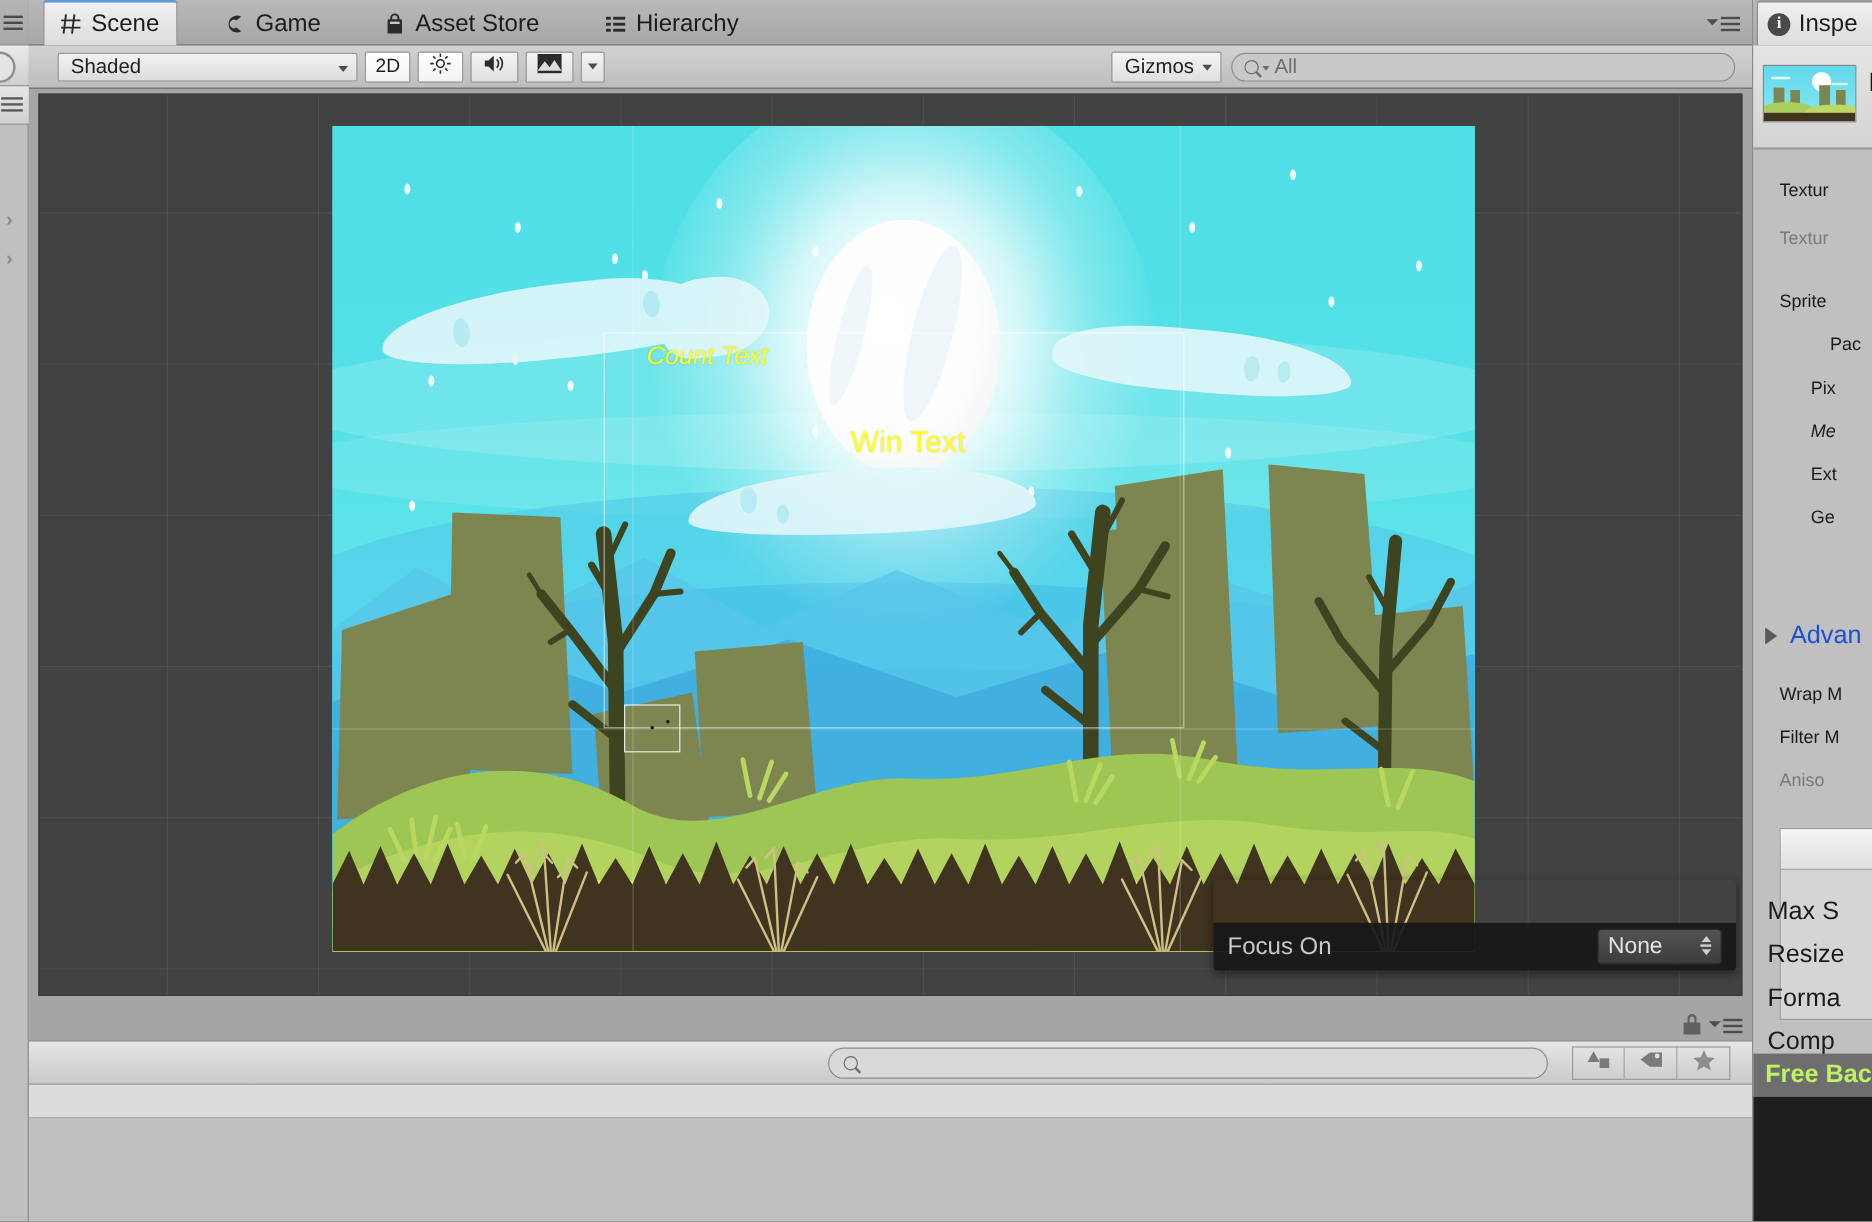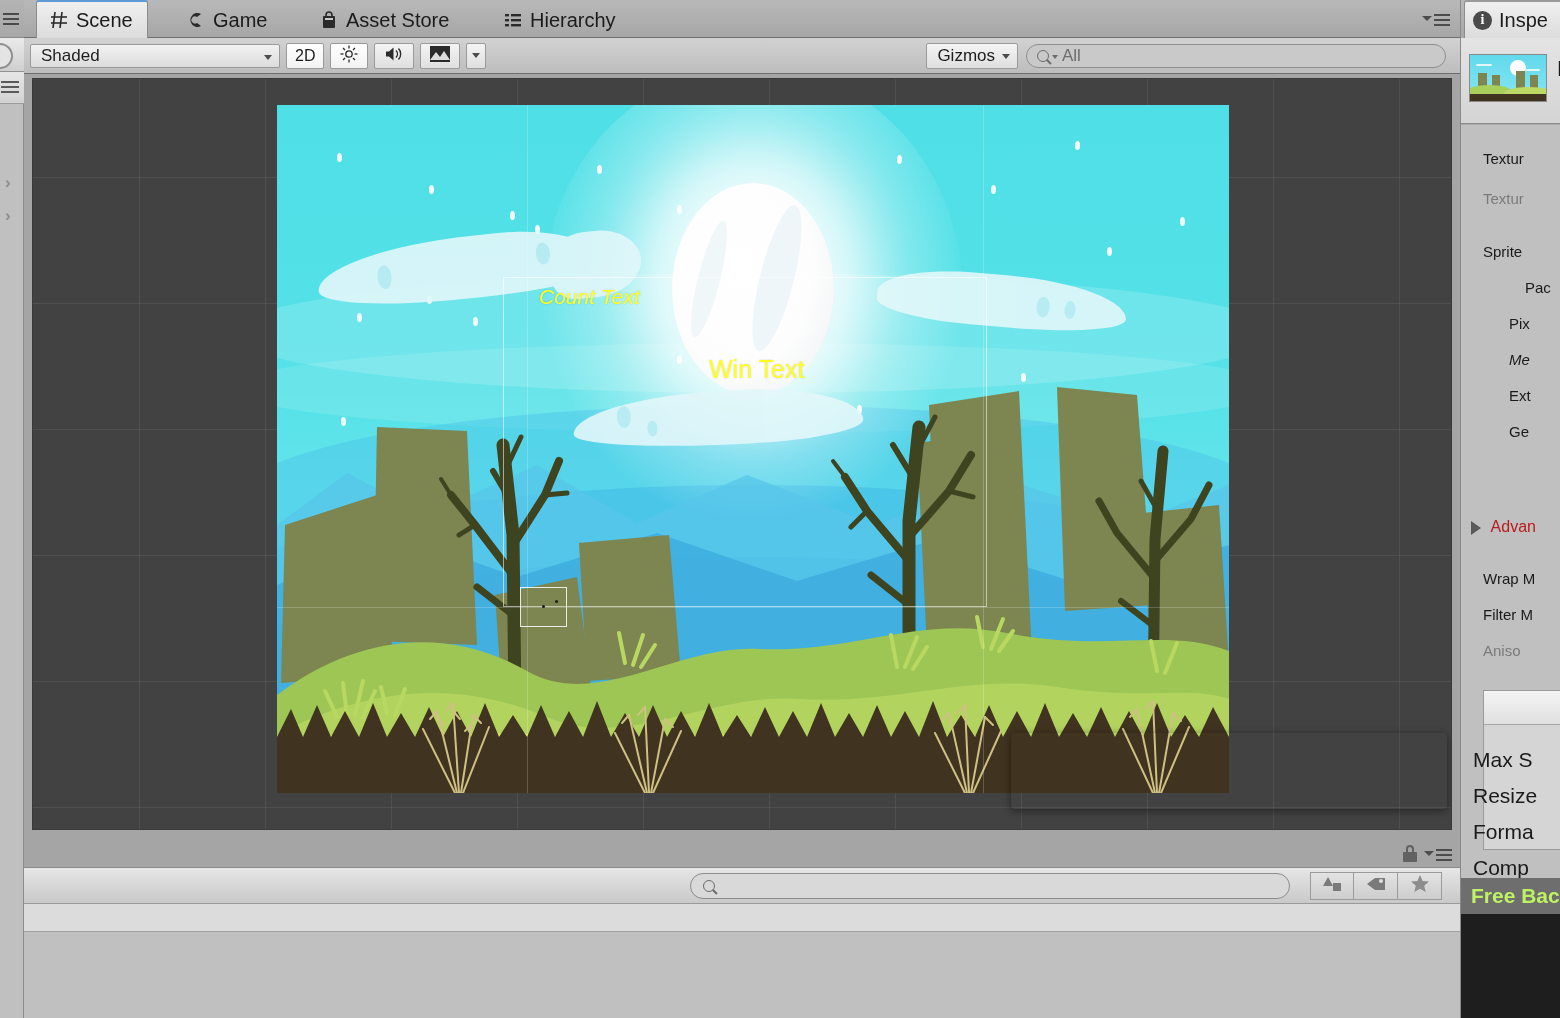--- a/index.html
+++ b/index.html
@@ -43,21 +43,21 @@
     position:relative; flex:0 0 auto; }
   .tabmenu { position:absolute; right:10px; top:12px; width:28px; height:16px; }
   .tabmenu .tri { position:absolute; left:0; top:4px; width:0;height:0;
     border-left:5px solid transparent;border-right:5px solid transparent;border-top:5px solid #4c4c4c;}
   .tabmenu .lines { position:absolute; left:12px; top:2px; width:16px; }
   .tabmenu .lines i { display:block; height:2px; background:#4c4c4c; margin-bottom:3px; }
 
   .toolbar { position:absolute; left:0; top:38px; width:100%; height:36px;
     background:linear-gradient(#d2d2d2,#bdbdbd); border-bottom:1px solid #6e6e6e;
     display:flex; align-items:center; }
-  .tb-dd { margin-left:6px; width:250px; height:24px; background:linear-gradient(#f2f2f2,#dcdcdc);
+  .tb-dd { margin-left:24px; width:250px; height:24px; background:linear-gradient(#f2f2f2,#dcdcdc);
     border:1px solid #9a9a9a; border-radius:2px; display:flex; align-items:center;
     padding:0 24px 0 10px; font-size:17px; color:#1e1e1e; position:relative; }
   .tb-dd .car { position:absolute; right:7px; top:10px; width:0;height:0;
     border-left:4px solid transparent;border-right:4px solid transparent;border-top:5px solid #4c4c4c;}
   .tb-btn { height:26px; min-width:34px; margin-left:6px; background:linear-gradient(#f4f4f4,#dfdfdf);
     border:1px solid #9a9a9a; border-radius:2px; display:flex; align-items:center;
     justify-content:center; font-size:16px; color:#1d1d1d; padding:0 8px; position:relative; }
   .tb-btn.on { background:linear-gradient(#ffffff,#f2f2f2); }
   .tb-small { min-width:20px; padding:0 4px; }
   .tb-gizmos { margin-left:auto; height:26px; background:linear-gradient(#f4f4f4,#dfdfdf);
@@ -201,21 +201,21 @@
   .info-ico { width:19px; height:19px; border-radius:50%; background:#4a4a4a;
     color:#fff; font-size:14px; font-weight:bold; display:flex; align-items:center;
     justify-content:center; margin-right:7px; font-family:"Liberation Serif",serif; }
   .insp-head { position:absolute; left:0; top:38px; width:100%; height:86px;
     background:linear-gradient(#e4e4e4,#d4d4d4); border-bottom:1px solid #8e8e8e; }
   .insp-thumb { position:absolute; left:8px; top:16px; width:78px; height:48px;
     border:1px solid #8a8a8a; overflow:hidden; }
   .insp-title { position:absolute; left:96px; top:18px; font-size:22px; color:#1a1a1a; white-space:nowrap; }
   .insp-row { position:absolute; left:0; font-size:15px; color:#1a1a1a; white-space:nowrap; }
   .insp-row.dim { color:#7a7a7a; }
-  .insp-fold { position:absolute; left:10px; font-size:16px; color:#b91c1c; white-space:nowrap; }
+  .insp-fold { position:absolute; left:10px; font-size:21px; color:#1d4ed8; white-space:nowrap; }
   .fold-tri { display:inline-block; width:0;height:0;
     border-top:7px solid transparent;border-bottom:7px solid transparent;border-left:10px solid #5a5a5a;
     margin-right:6px; vertical-align:middle; }
   .insp-box { position:absolute; left:22px; top:690px; width:120px; height:160px;
     background:#d5d5d5; border:1px solid #9a9a9a; }
   .insp-box-head { position:absolute; left:0; top:0; width:100%; height:34px;
     background:linear-gradient(#f4f4f4,#e0e0e0); border-bottom:1px solid #a6a6a6; }
   .insp-box-row { position:absolute; left:12px; font-size:21px; color:#1a1a1a; white-space:nowrap; }
   .insp-footer { position:absolute; left:0; top:878px; width:100%; height:36px;
     background:#6e6e6e; display:flex; align-items:center; padding-left:10px;
@@ -557,20 +557,31 @@
 
         <div class="sel-box"></div>
         <div class="sel-dot" style="left:265px;top:500px;"></div>
         <div class="sel-dot" style="left:278px;top:495px;"></div>
 
         <div class="gtext gtext-count">Count Text</div>
         <div class="gtext gtext-win">Win Text</div>
       </div>
 
       <div class="popup">
+        <div class="popup-body">
+          <span class="popup-label">Focus On</span>
+          <div class="popup-field">
+            <span>None</span>
+            <span class="upd">
+              <i class="u"></i>
+                <i class="m"></i>
+                <i class="d"></i>
+            </span>
+          </div>
+        </div>
       </div>
     </div>
   </div>
 
   <div class="below">
     <div class="below-topbar">
       <span class="lock">
           <i class="shk"></i>
           <i class="bdy"></i>
         </span>

